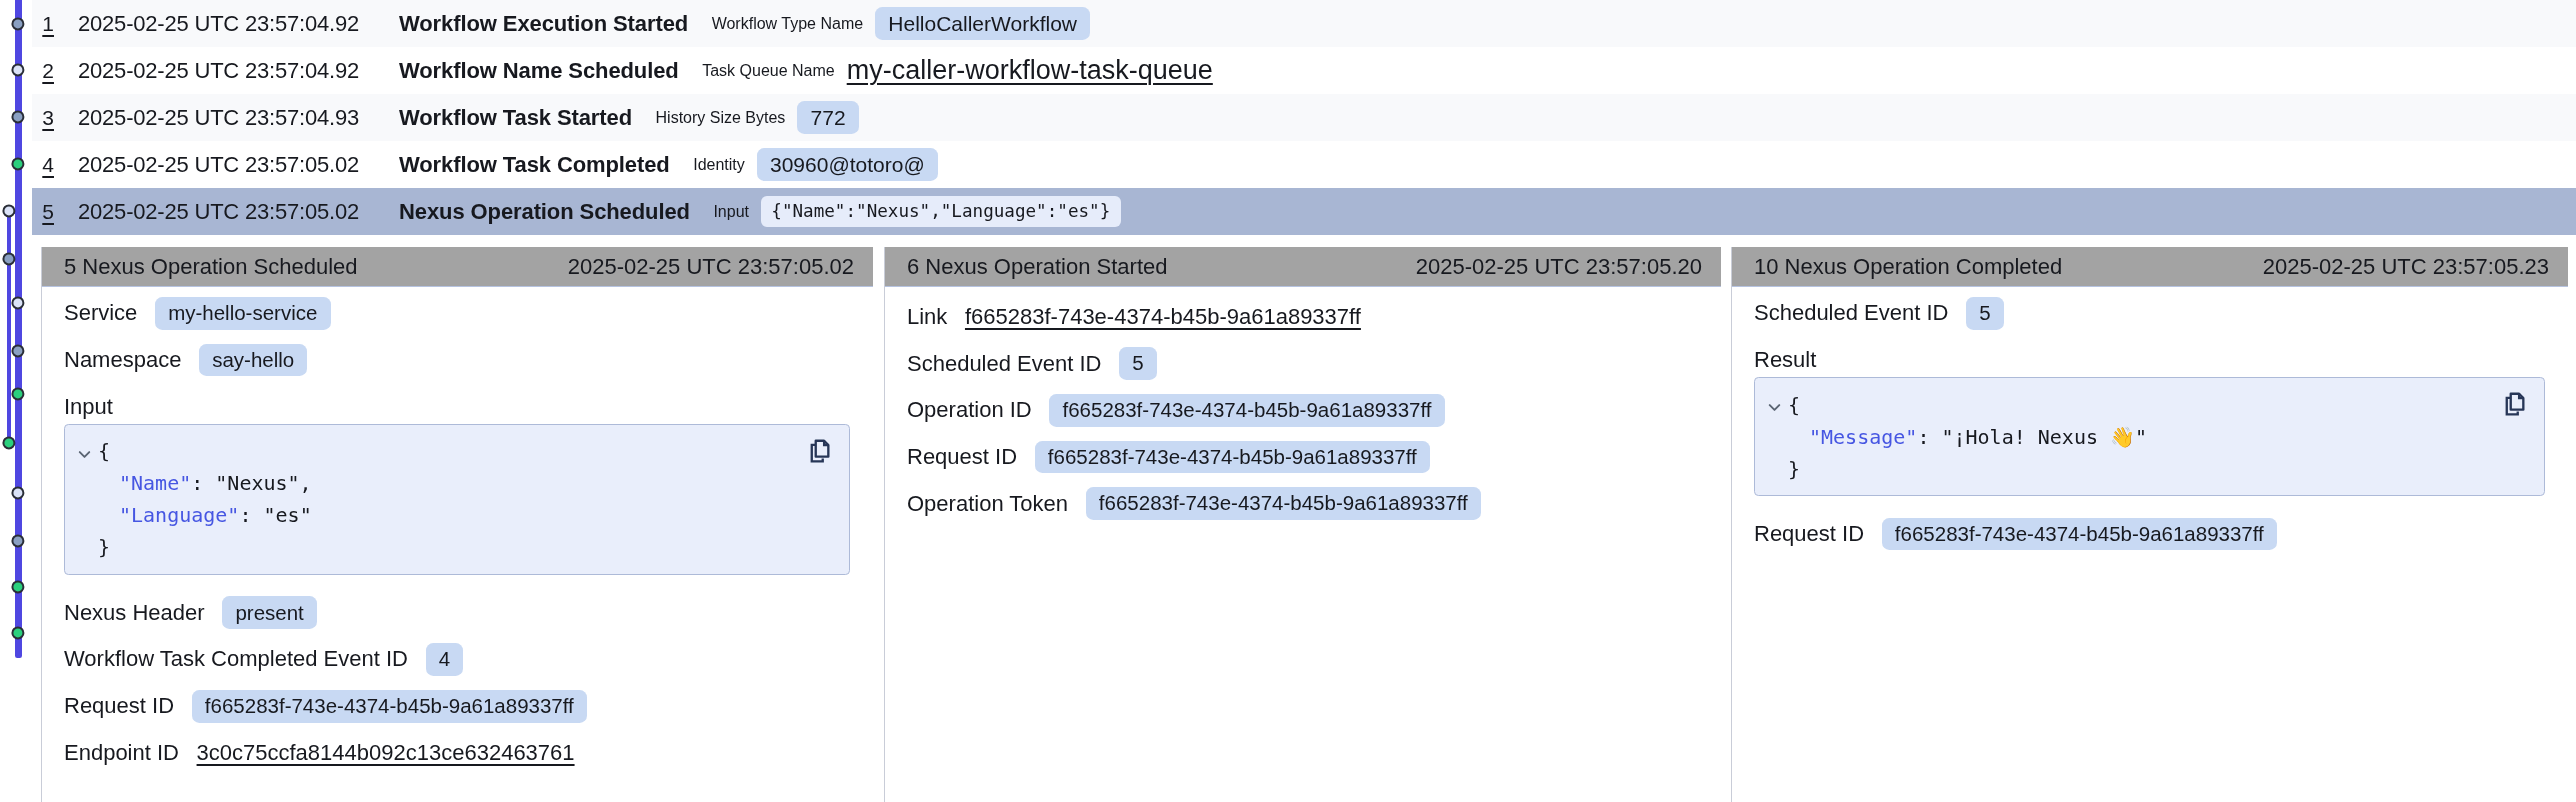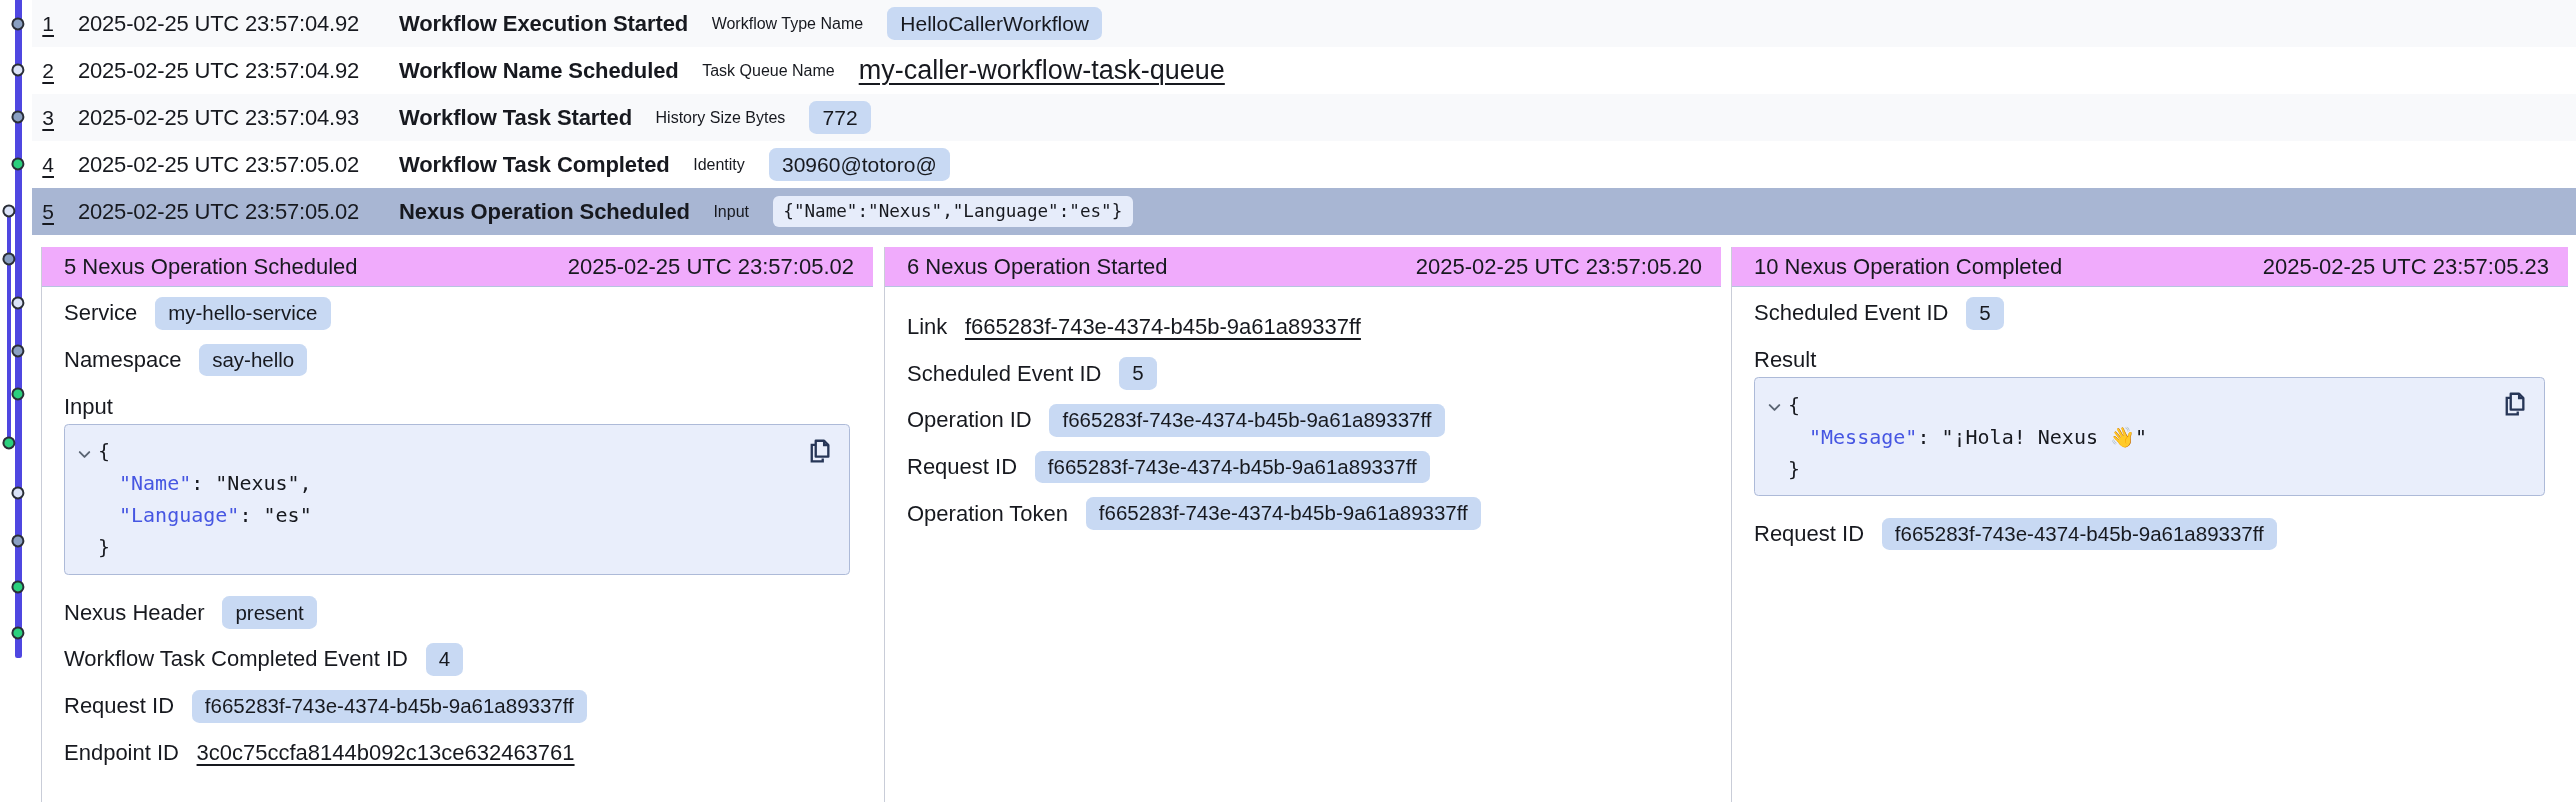--- a/index.html
+++ b/index.html
@@ -21,32 +21,32 @@
   .evrow { position:absolute; left:32px; width:2544px; height:47px;
     display:flex; align-items:center; font-size:22px; cursor:pointer; }
   .bg-a { background:#f8f9fb; }
   .bg-b { background:#ffffff; }
   .sel  { background:#a8b6d3; }
   .num { width:46px; padding-left:10.3px; font-size:21px; text-decoration:underline;
     text-underline-offset:3.7px; }
   .ts  { width:321px; letter-spacing:-0.2px; }
   .name { font-weight:700; letter-spacing:-0.1px; }
   .lbl { margin-left:23.5px; font-size:16px; }
-  .val { margin-left:24px; }
+  .val { margin-left:12px; }
   .badge { background:#c8d9f3; border-radius:7.3px; padding:5.1px 13.2px; font-size:21px;
     line-height:1.1; white-space:nowrap; }
   .badge.on-sel { background:#e6ecfa; font-family:"DejaVu Sans Mono", monospace;
     font-size:17.6px; padding:5.9px 10.3px; border-radius:5.9px; }
   .linku { text-decoration:underline; text-underline-offset:4.4px;
     text-decoration-thickness:1.5px; font-size:27px; cursor:pointer; }
 
   
   .panel { position:absolute; top:247px; height:556px; background:#ffffff;
     border-left:1.5px solid #c9cdd8; }
-  .phead { height:40px; background:#f0abfc; border-bottom:0.7px solid #b6c3e0;
+  .phead { height:40px; background:#a3a3a3; border-bottom:0.7px solid #b6c3e0;
     display:flex; justify-content:space-between; align-items:center;
     padding:0 19px 0 22px; font-size:22px; font-weight:500; }
   .pbody { padding:10.3px 20.5px 0 22px; }
   .frow { display:flex; align-items:center; gap:17.6px; height:32px;
     margin-bottom:14.7px; font-size:22px; white-space:nowrap; }
   .frow .badge { font-size:20.5px; }
   .frow .linku { font-size:22px; }
 
   
   .codeblock { position:relative; background:#e9eefb; border:1.5px solid #adbad8;
@@ -174,21 +174,21 @@
           <span class="linku">3c0c75ccfa8144b092c13ce632463761</span>
         </div>
     </div>
   </section>
 
   <section class="panel" style="left:884px;width:837px">
     <header class="phead">
       <span>6 Nexus Operation Started</span>
       <span>2025-02-25 UTC 23:57:05.20</span>
     </header>
-    <div class="pbody" style="padding-top:24px">
+    <div class="pbody" style="padding-top:14px">
       <div class="frow">
           <span>Link</span>
           <span class="linku">f665283f-743e-4374-b45b-9a61a89337ff</span>
         </div>
       <div class="frow">
           <span>Scheduled Event ID</span>
           <span class="badge">5</span>
         </div>
       <div class="frow">
           <span>Operation ID</span>

